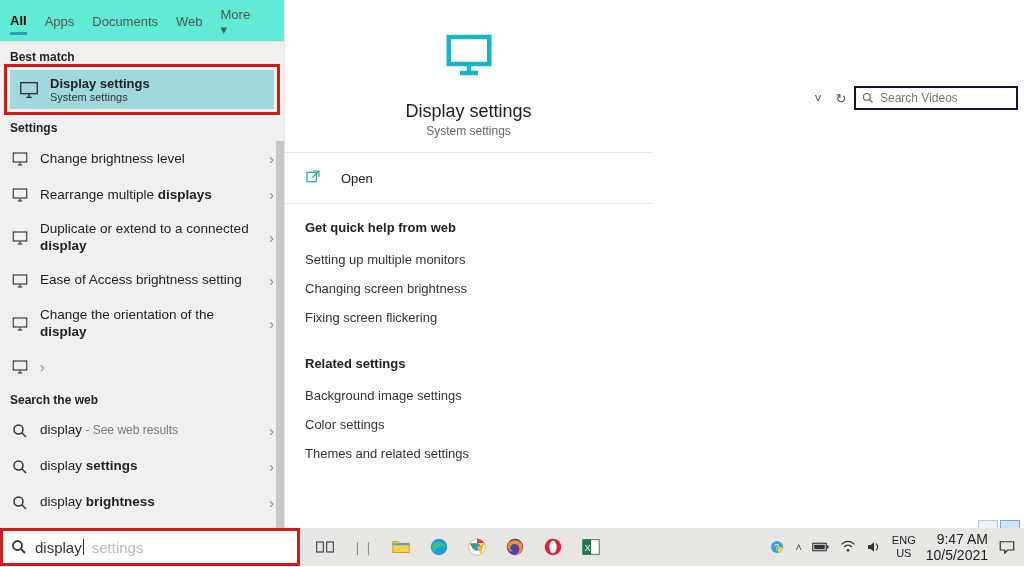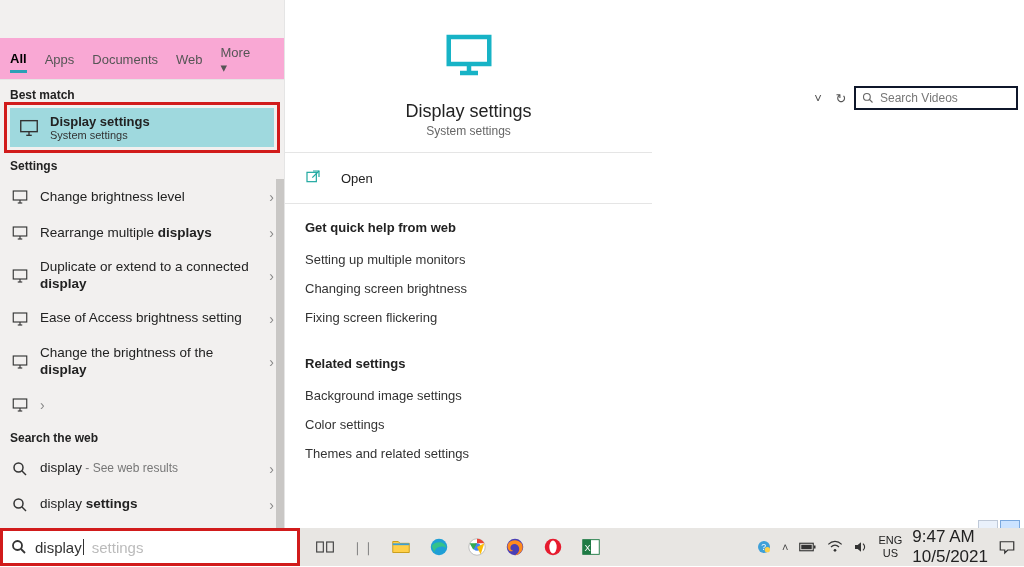--- a/index.html
+++ b/index.html
@@ -4,21 +4,21 @@
 <style>
   * { box-sizing: border-box; margin: 0; padding: 0; font-family: "Segoe UI", Arial, sans-serif; }
   body { width: 1024px; height: 567px; background: #fff; position: relative; overflow: hidden; font-size: 13px; color: #222; }
 
   
   .search-panel { position: absolute; left: 0; top: 0; width: 652px; height: 528px; background: #f2f0ef; display:flex; }
   .left-col { width: 284px; height: 100%; display:flex; flex-direction:column; }
   .right-col { width: 368px; height: 100%; background:#fff; border-left:1px solid #e5e5e5; display:flex; flex-direction:column; }
 
   
-  .tabs { display:flex; align-items:center; height:42px; padding: 0 10px; gap:18px; border-bottom:1px solid #e5e5e5; background:#f9a8d4;margin-top:38px; }
+  .tabs { display:flex; align-items:center; height:42px; padding: 0 10px; gap:18px; border-bottom:1px solid #e5e5e5; background:#5eead4; }
   .tab { font-size:13px; color:#555; cursor:default; padding:6px 0 4px; }
   .tab.active { color:#000; border-bottom:3px solid #2aa0b6; font-weight:600; }
   .tabs .spacer { flex:1; }
   .tabs .icon-btn { width:24px; height:24px; display:flex; align-items:center; justify-content:center; color:#555; }
 
   
   .sec-head { font-size:12px; font-weight:600; padding:8px 10px 6px; color:#222; }
 
   
   .best-match { position:relative; margin:0 10px 4px; }
@@ -73,21 +73,21 @@
   .search-input-wrap .typed { font-size:15px; color:#333; }
   .search-input-wrap .typed::after { content:""; display:inline-block; width:1px; height:16px; background:#333; margin-left:1px; vertical-align:-2px; }
   .search-input-wrap .hint { font-size:15px; color:#bbb; }
 
   
   .taskbar { position:absolute; left:300px; right:0; top:528px; height:38px; background:#e8e6e3; display:flex; align-items:center; }
   .taskbar .tb-left { display:flex; align-items:center; gap:4px; padding-left:8px; }
   .taskbar .tb-btn { width:34px; height:34px; display:flex; align-items:center; justify-content:center; }
   .taskbar .spacer { flex:1; }
   .taskbar .tray { display:flex; align-items:center; gap:10px; padding-right:8px; font-size:11px; color:#222; }
-  .taskbar .clock { line-height:1.15; font-size:17px; }
+  .taskbar .clock { text-align:right; line-height:1.15; font-size:14px; }
   .taskbar .lang { text-align:center; line-height:1.15; font-size:11px; }
 
   
   svg { display:block; }
 </style>
 </head>
 <body>
 
 <div class="explorer-bar">
   <div class="spc"></div>
@@ -194,21 +194,21 @@
         <span class="chev">›</span>
       </div>
       <div class="row">
         <span class="ic">
               <svg width="18" height="18" viewBox="0 0 24 24">
                 <rect x="3" y="4" width="18" height="12" fill="none" stroke="#333" stroke-width="1.5"></rect>
                 <line x1="9" y1="20" x2="15" y2="20" stroke="#333" stroke-width="1.5"></line>
                 <line x1="12" y1="16" x2="12" y2="20" stroke="#333" stroke-width="1.5"></line>
               </svg>
             </span>
-        <span class="lbl"><span>Change the brightness of the </span><b>display</b></span>
+        <span class="lbl"><span>Change the orientation of the </span><b>display</b></span>
         <span class="chev">›</span>
       </div>
       <div class="row">
         <span class="ic">
               <svg width="18" height="18" viewBox="0 0 24 24">
                 <rect x="3" y="4" width="18" height="12" fill="none" stroke="#333" stroke-width="1.5"></rect>
                 <line x1="9" y1="20" x2="15" y2="20" stroke="#333" stroke-width="1.5"></line>
                 <line x1="12" y1="16" x2="12" y2="20" stroke="#333" stroke-width="1.5"></line>
               </svg>
             </span>

